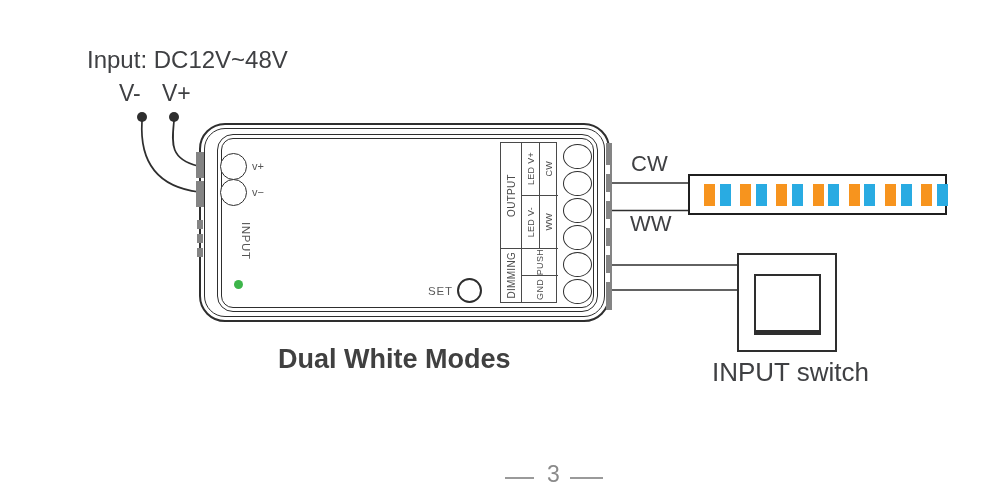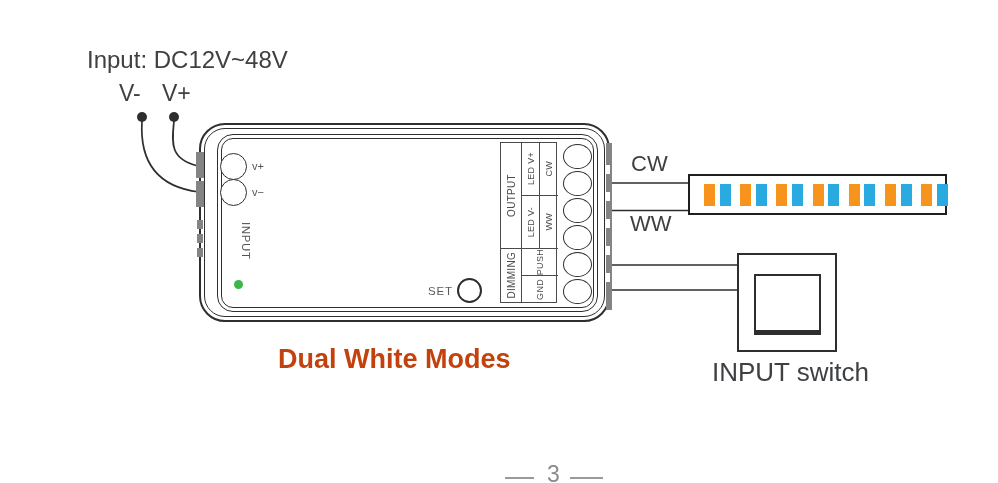--- a/index.html
+++ b/index.html
@@ -190,19 +190,19 @@
       <div class="bar" style="left: 210.5px; background: rgb(41, 171, 226);"></div>
       <div class="bar" style="left: 231.2px; background: rgb(247, 148, 30);"></div>
       <div class="bar" style="left: 246.7px; background: rgb(41, 171, 226);"></div>
     </div>
 
   <div class="sw-outer">
     <div class="sw-inner"></div>
   </div>
   <div class="lbl" style="left:712px;top:358px;font-size:26px;">INPUT switch</div>
 
-  <div class="lbl" style="left:278px;top:345px;font-size:27px;font-weight:600;color:#c2410c;">Dual White Modes</div>
+  <div class="lbl" style="left:278px;top:345px;font-size:27px;font-weight:600;color:#404040;">Dual White Modes</div>
 
   <div class="footer-line" style="left:505px;width:29px;"></div>
   <div class="lbl" style="left:547px;top:462px;font-size:23px;color:#8a8a8a;">3</div>
   <div class="footer-line" style="left:570px;width:33px;"></div>
 
 </div>
 
 </body></html>

